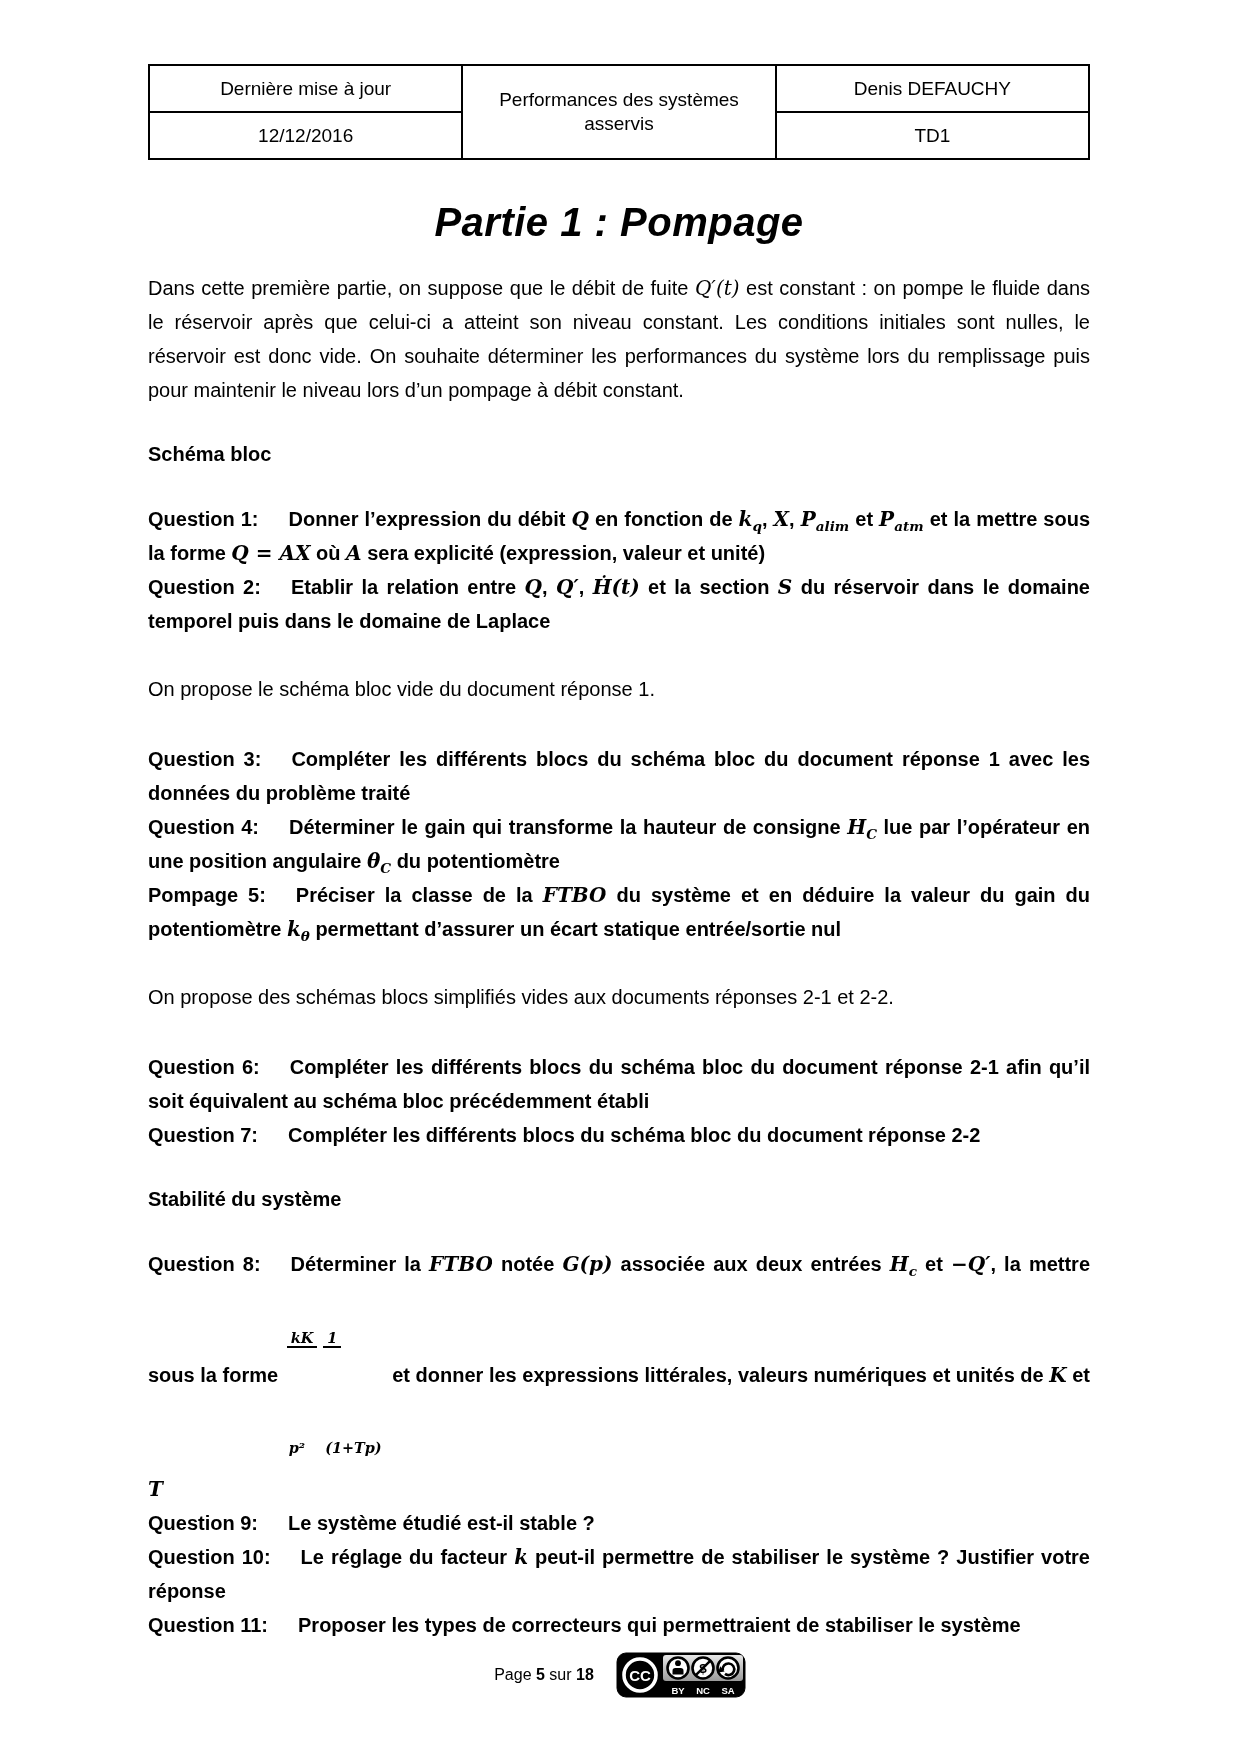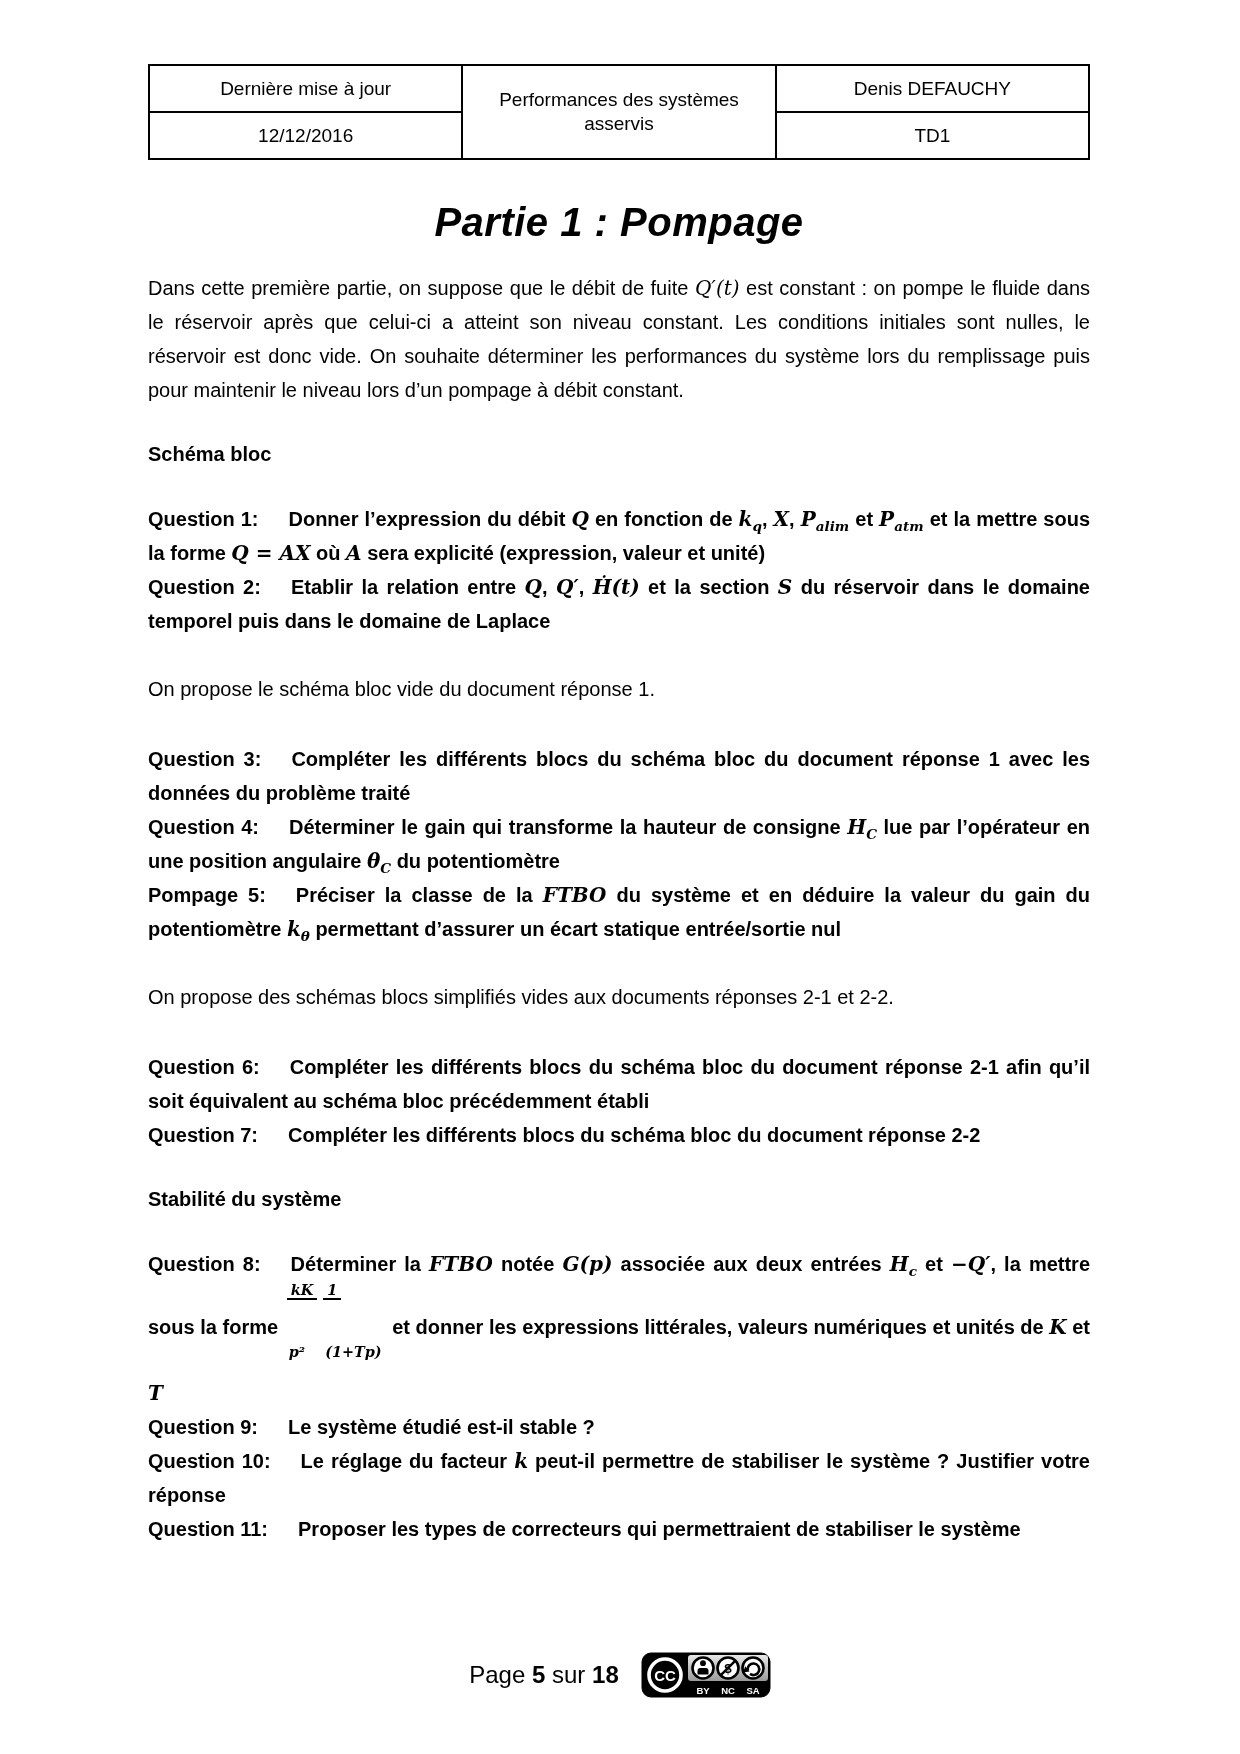--- a/index.html
+++ b/index.html
@@ -65,20 +65,21 @@
     font-weight: bold;
     line-height: 1.7;
     text-align: justify;
     margin: 0;
   }
   span.qlabel { padding-right: 30px; }
   
   .math {
     font-family: "DejaVu Serif", serif;
     font-style: italic;
+    margin-top: 48px;
   }
   .math sub {
     font-size: 0.68em;
     font-style: italic;
     line-height: 0;
   }
   .frac {
     display: inline-flex;
     flex-direction: column;
     align-items: flex-start;
@@ -93,21 +94,21 @@
   
   .footer {
     position: absolute;
     left: 0; right: 0;
     bottom: 56px;
     display: flex;
     justify-content: center;
     align-items: center;
     gap: 22px;
   }
-  .page-num { font-size: 24px; }
+  .page-num { font-size: 16px; }
   .page-num strong { font-weight: bold; }
   .cc-badge { display: block; }
 </style>
 </head>
 <body>
 
 <div class="page">
 
   <table class="header-table">
     <tbody>

